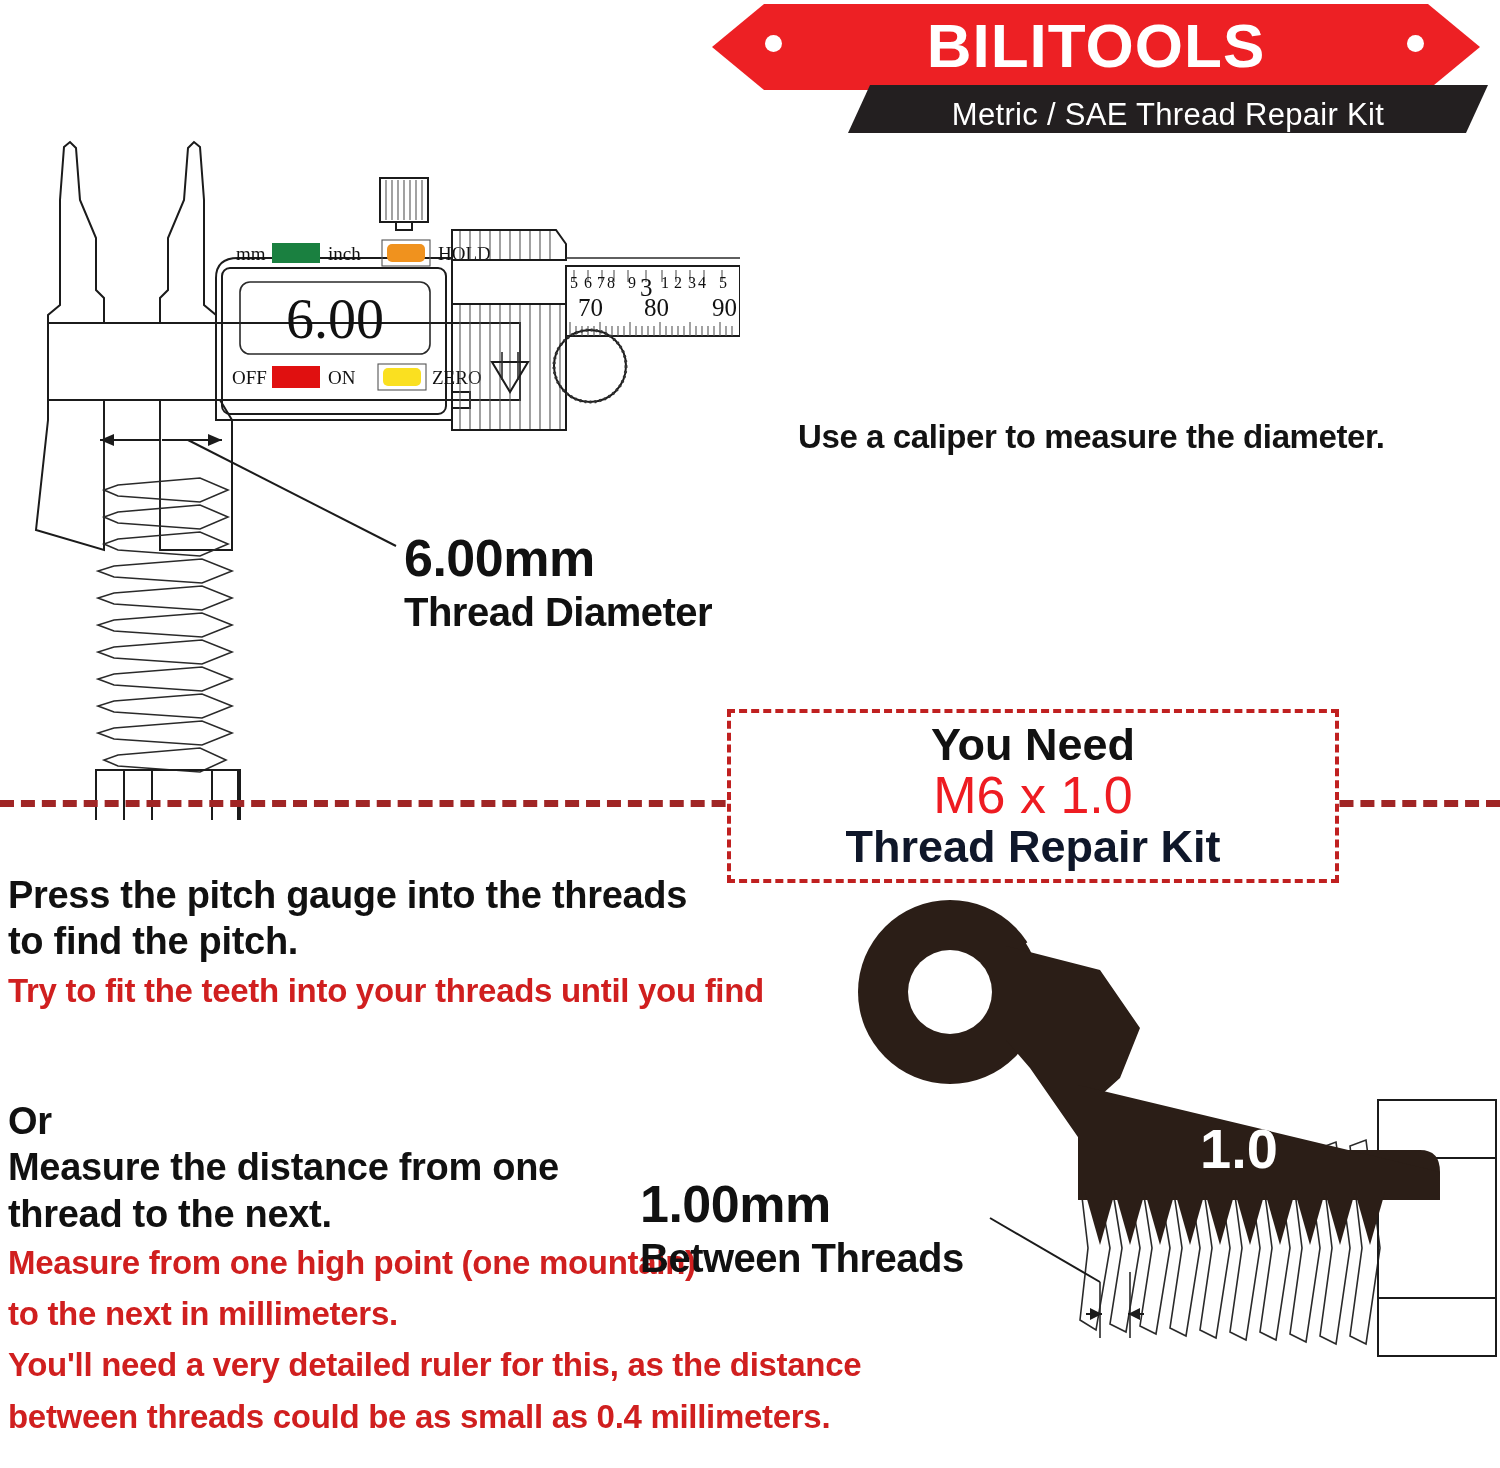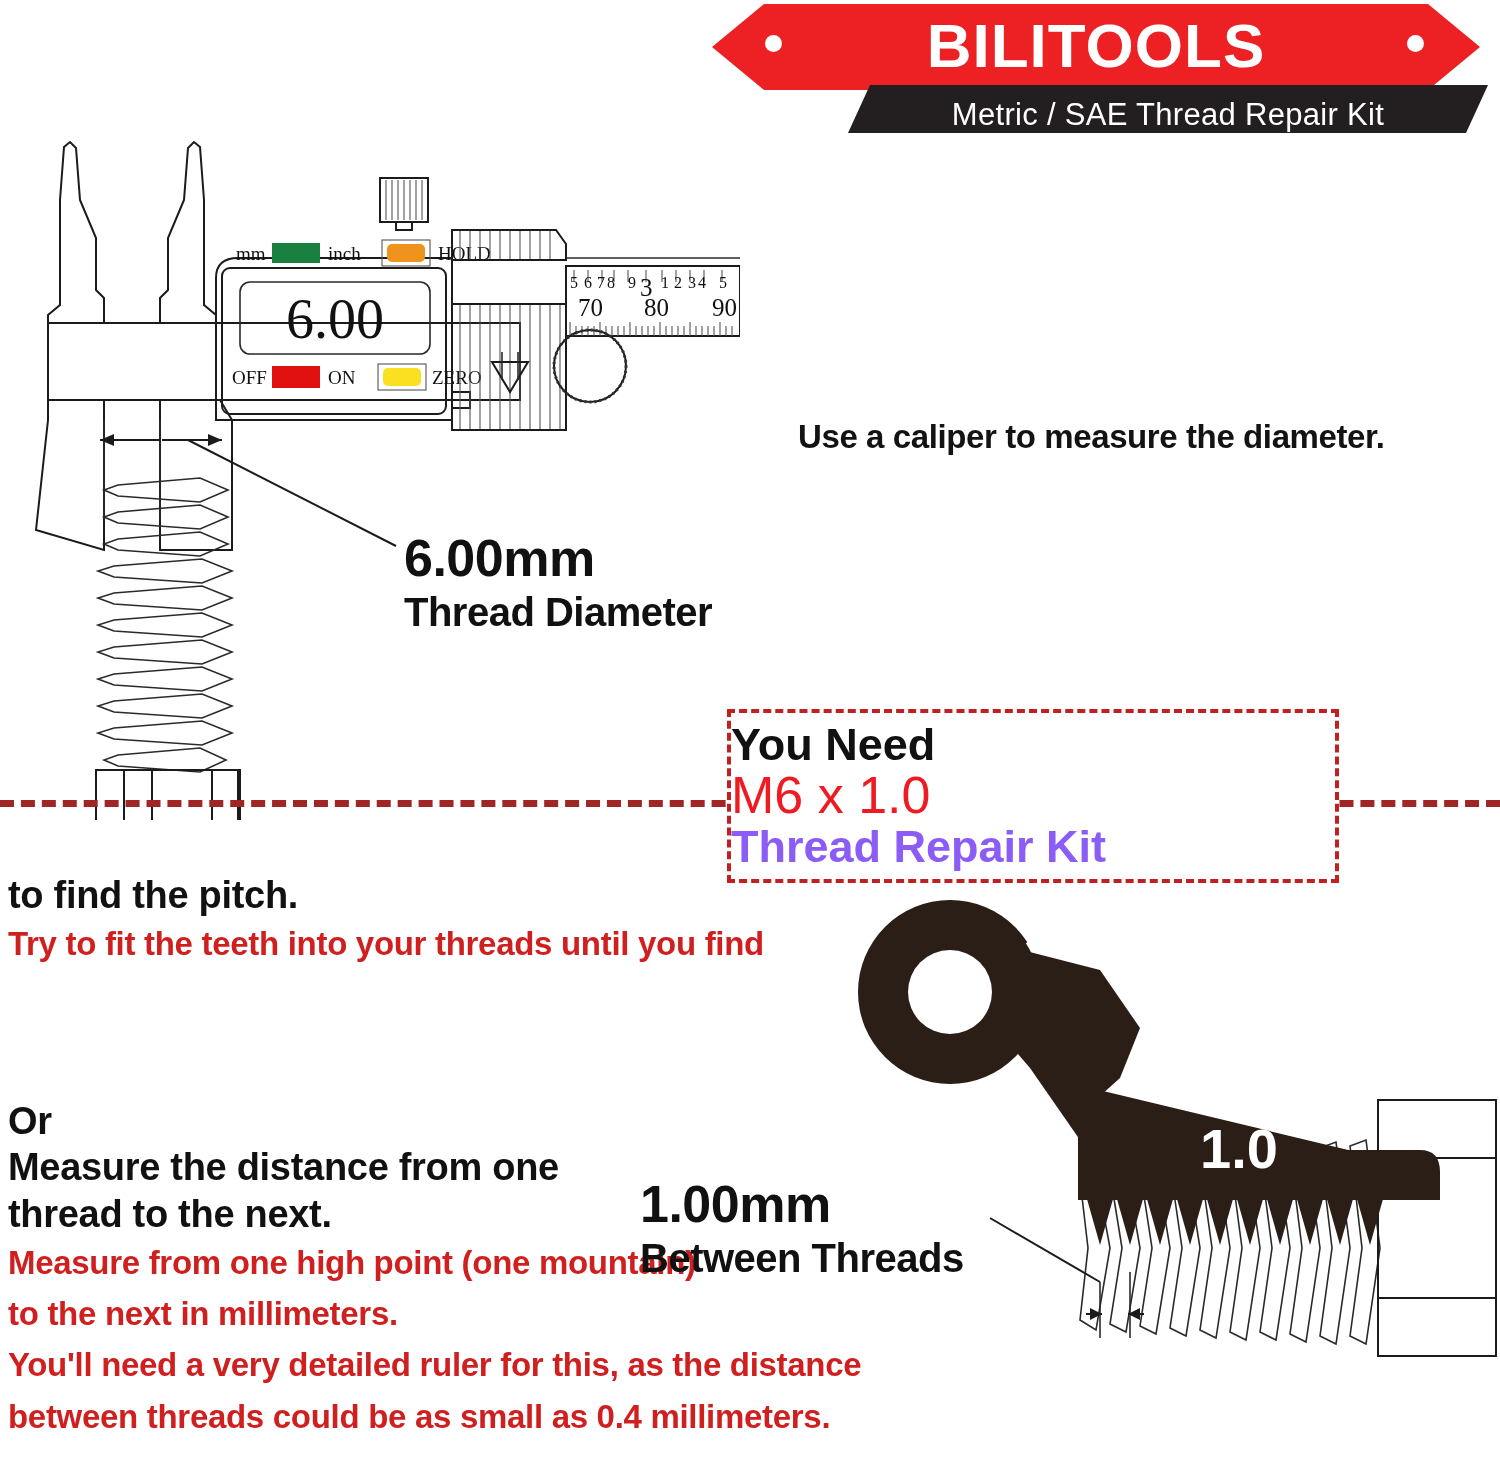--- a/index.html
+++ b/index.html
@@ -57,26 +57,26 @@
   
   .divider-h {
     position: absolute; left: 0; top: 800px; width: 1500px; height: 0;
     border-top: 7px dashed #A02525;
   }
 
   
   .need-box {
     position: absolute; left: 727px; top: 709px; width: 612px; height: 174px;
     border: 4px dashed #C02020; background: #fff;
-    display: flex; flex-direction: column; justify-content: center;
+    display: flex; flex-direction: column; align-items: center; justify-content: center;
     z-index: 5;
   }
   .need-l1 { font-size: 45px; font-weight: bold; color: #111; line-height: 1.02; }
   .need-l2 { font-size: 52px; font-weight: normal; color: #EE1C22; line-height: 1.05; }
-  .need-l3 { font-size: 45px; font-weight: bold; color: #8b5cf6; line-height: 1.05; }
+  .need-l3 { font-size: 45px; font-weight: bold; color: #0f172a; line-height: 1.05; }
 
   svg { display: block; }
   .ln { fill: none; stroke: #1b1b1b; stroke-width: 2; }
   .ln-thin { fill: none; stroke: #2a2a2a; stroke-width: 1.6; }
   .ln-hair { fill: none; stroke: #555; stroke-width: 1.1; }
 
   .cal-label { font-family: "Liberation Serif", serif; font-size: 19px; fill: #111; }
   .cal-num { font-family: "Liberation Serif", serif; font-size: 56px; fill: #111; }
   .scale-s { font-family: "Liberation Serif", serif; font-size: 16px; fill: #111; }
   .scale-b { font-family: "Liberation Serif", serif; font-size: 25px; fill: #111; }
@@ -302,20 +302,21 @@
 
   <div class="divider-h"></div>
 
   <div class="need-box">
     <div class="need-l1">You Need</div>
     <div class="need-l2">M6 x 1.0</div>
     <div class="need-l3">Thread Repair Kit</div>
   </div>
 
   <div class="instr" style="top:872px;">
+    <div class="bk">Press the pitch gauge into the threads</div>
     <div class="bk">to find the pitch.</div>
     <div class="rd">Try to fit the teeth into your threads until you find</div>
   </div>
 
   <div class="instr" style="top:1098px;">
     <div class="bk">Or</div>
     <div class="bk">Measure the distance from one</div>
     <div class="bk">thread to the next.</div>
     <div class="rd">Measure from one high point (one mountain)</div>
     <div class="rd">to the next in millimeters.</div>

